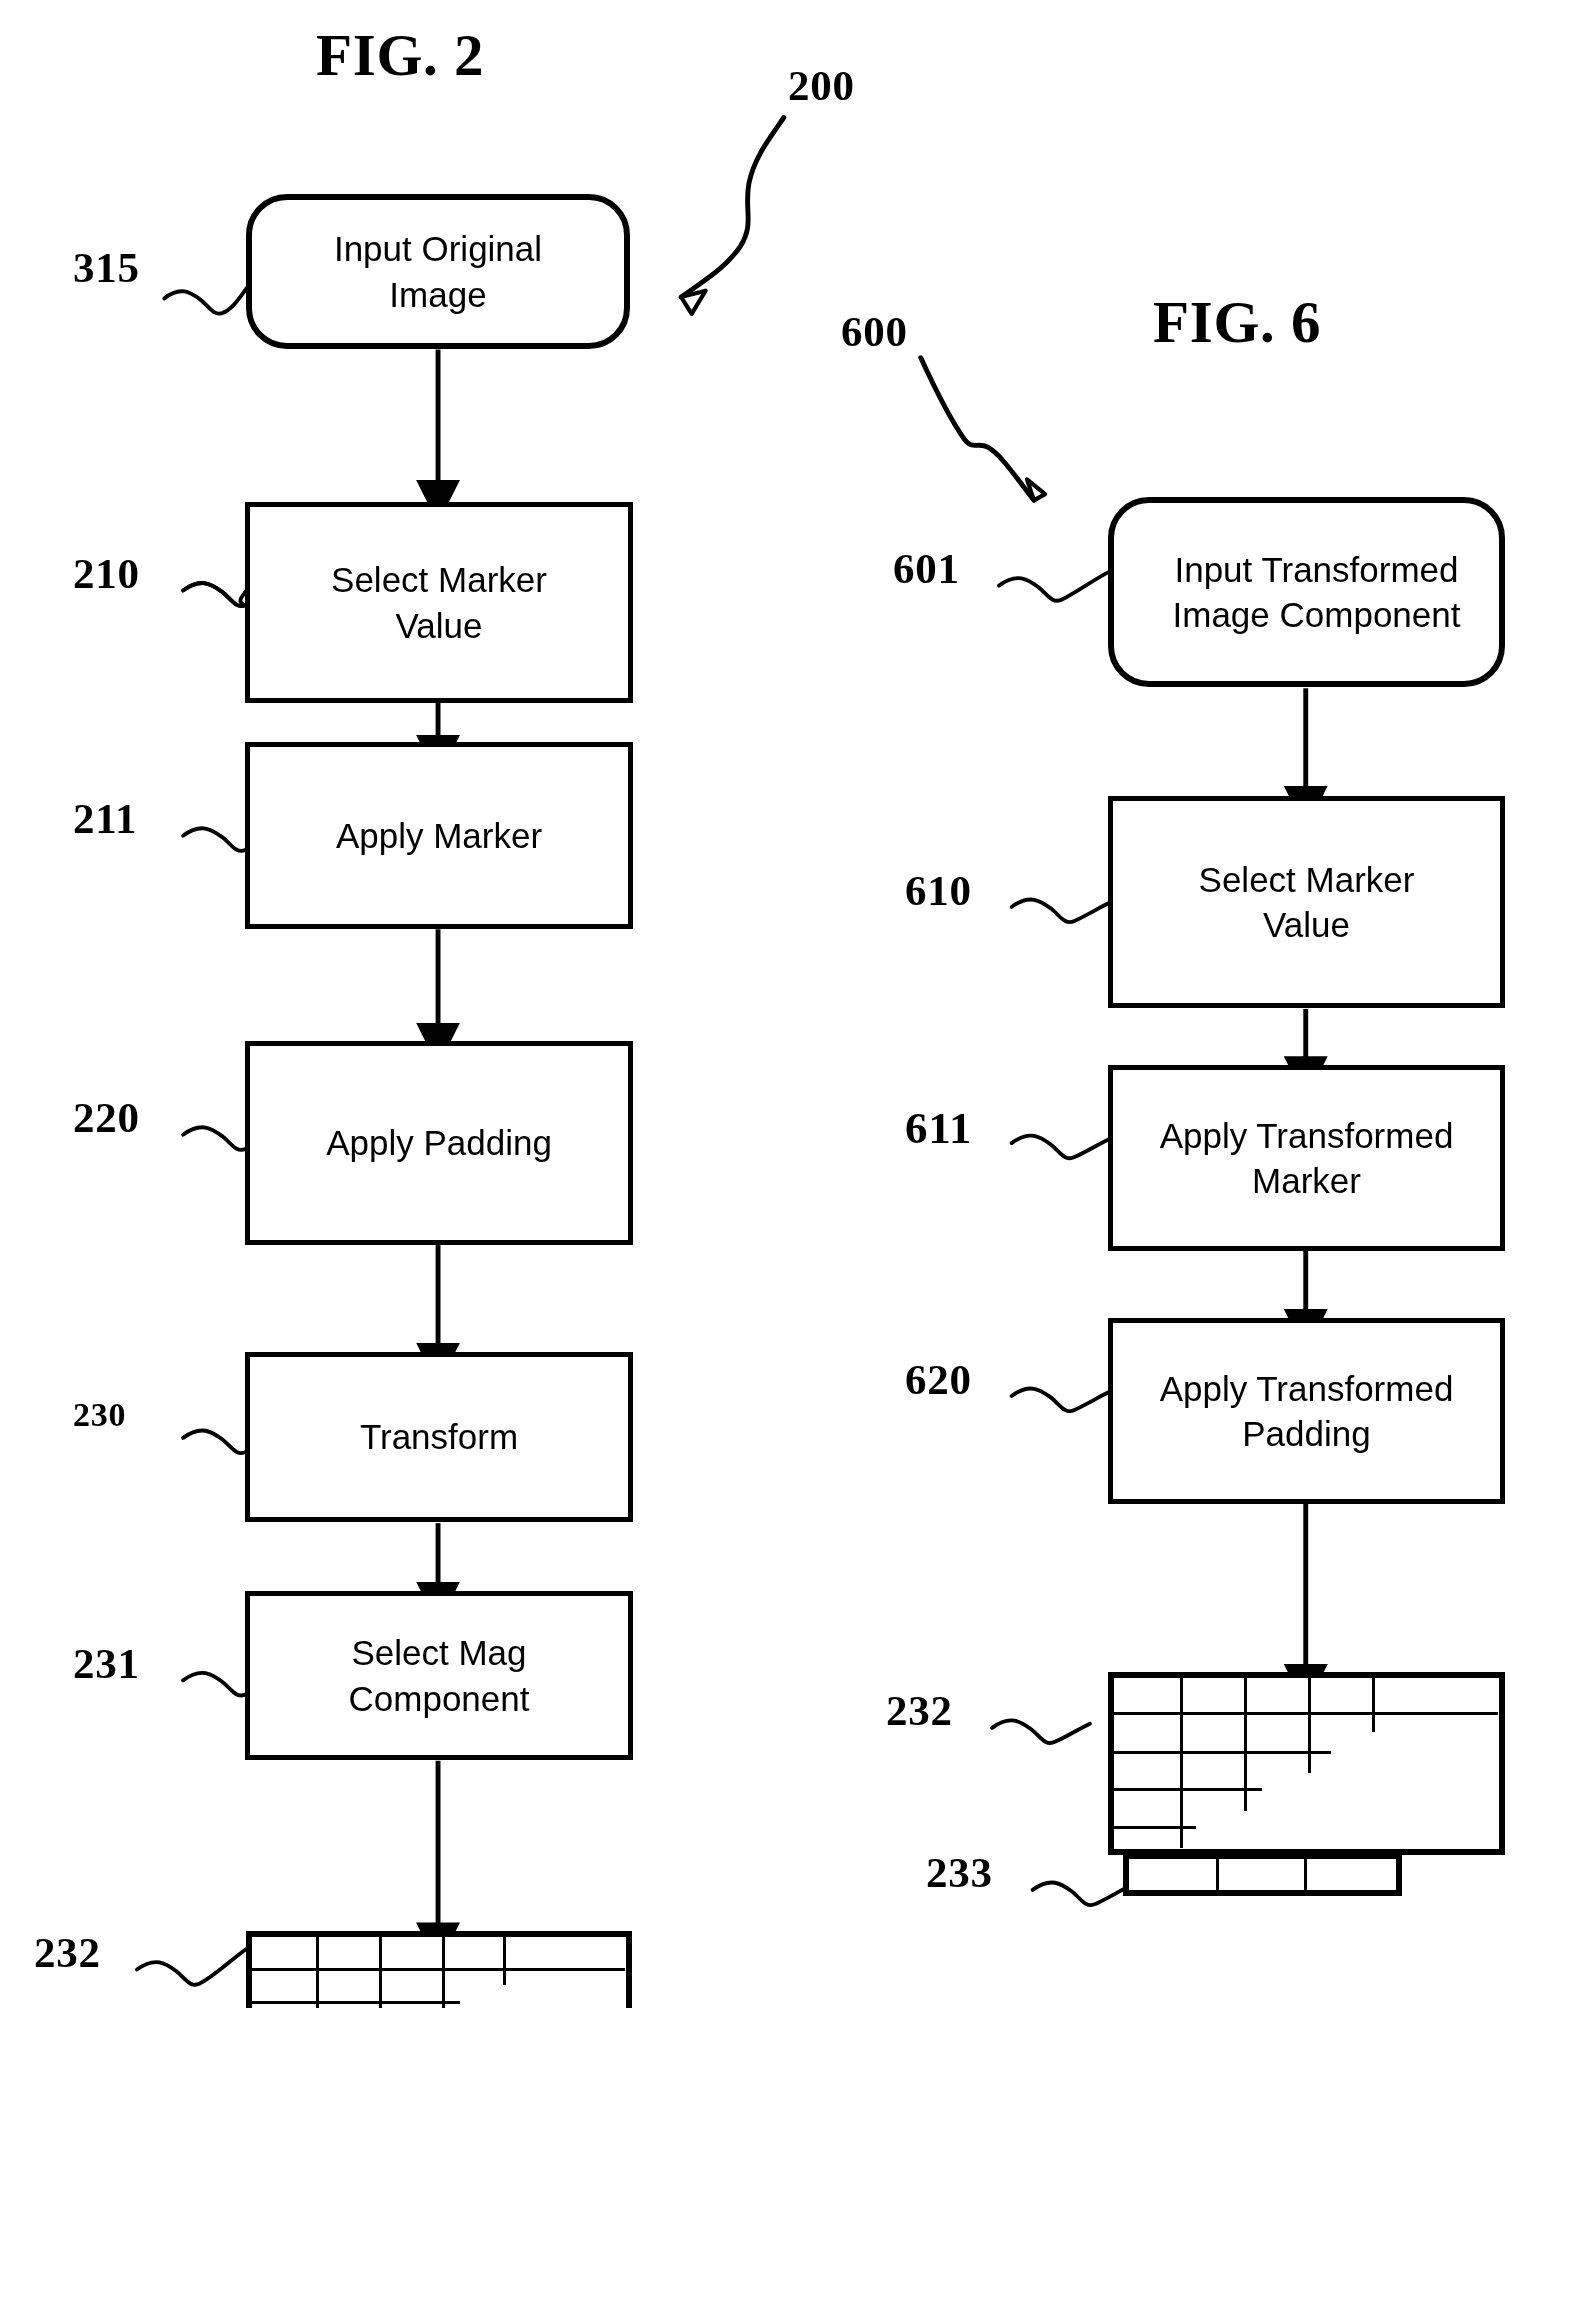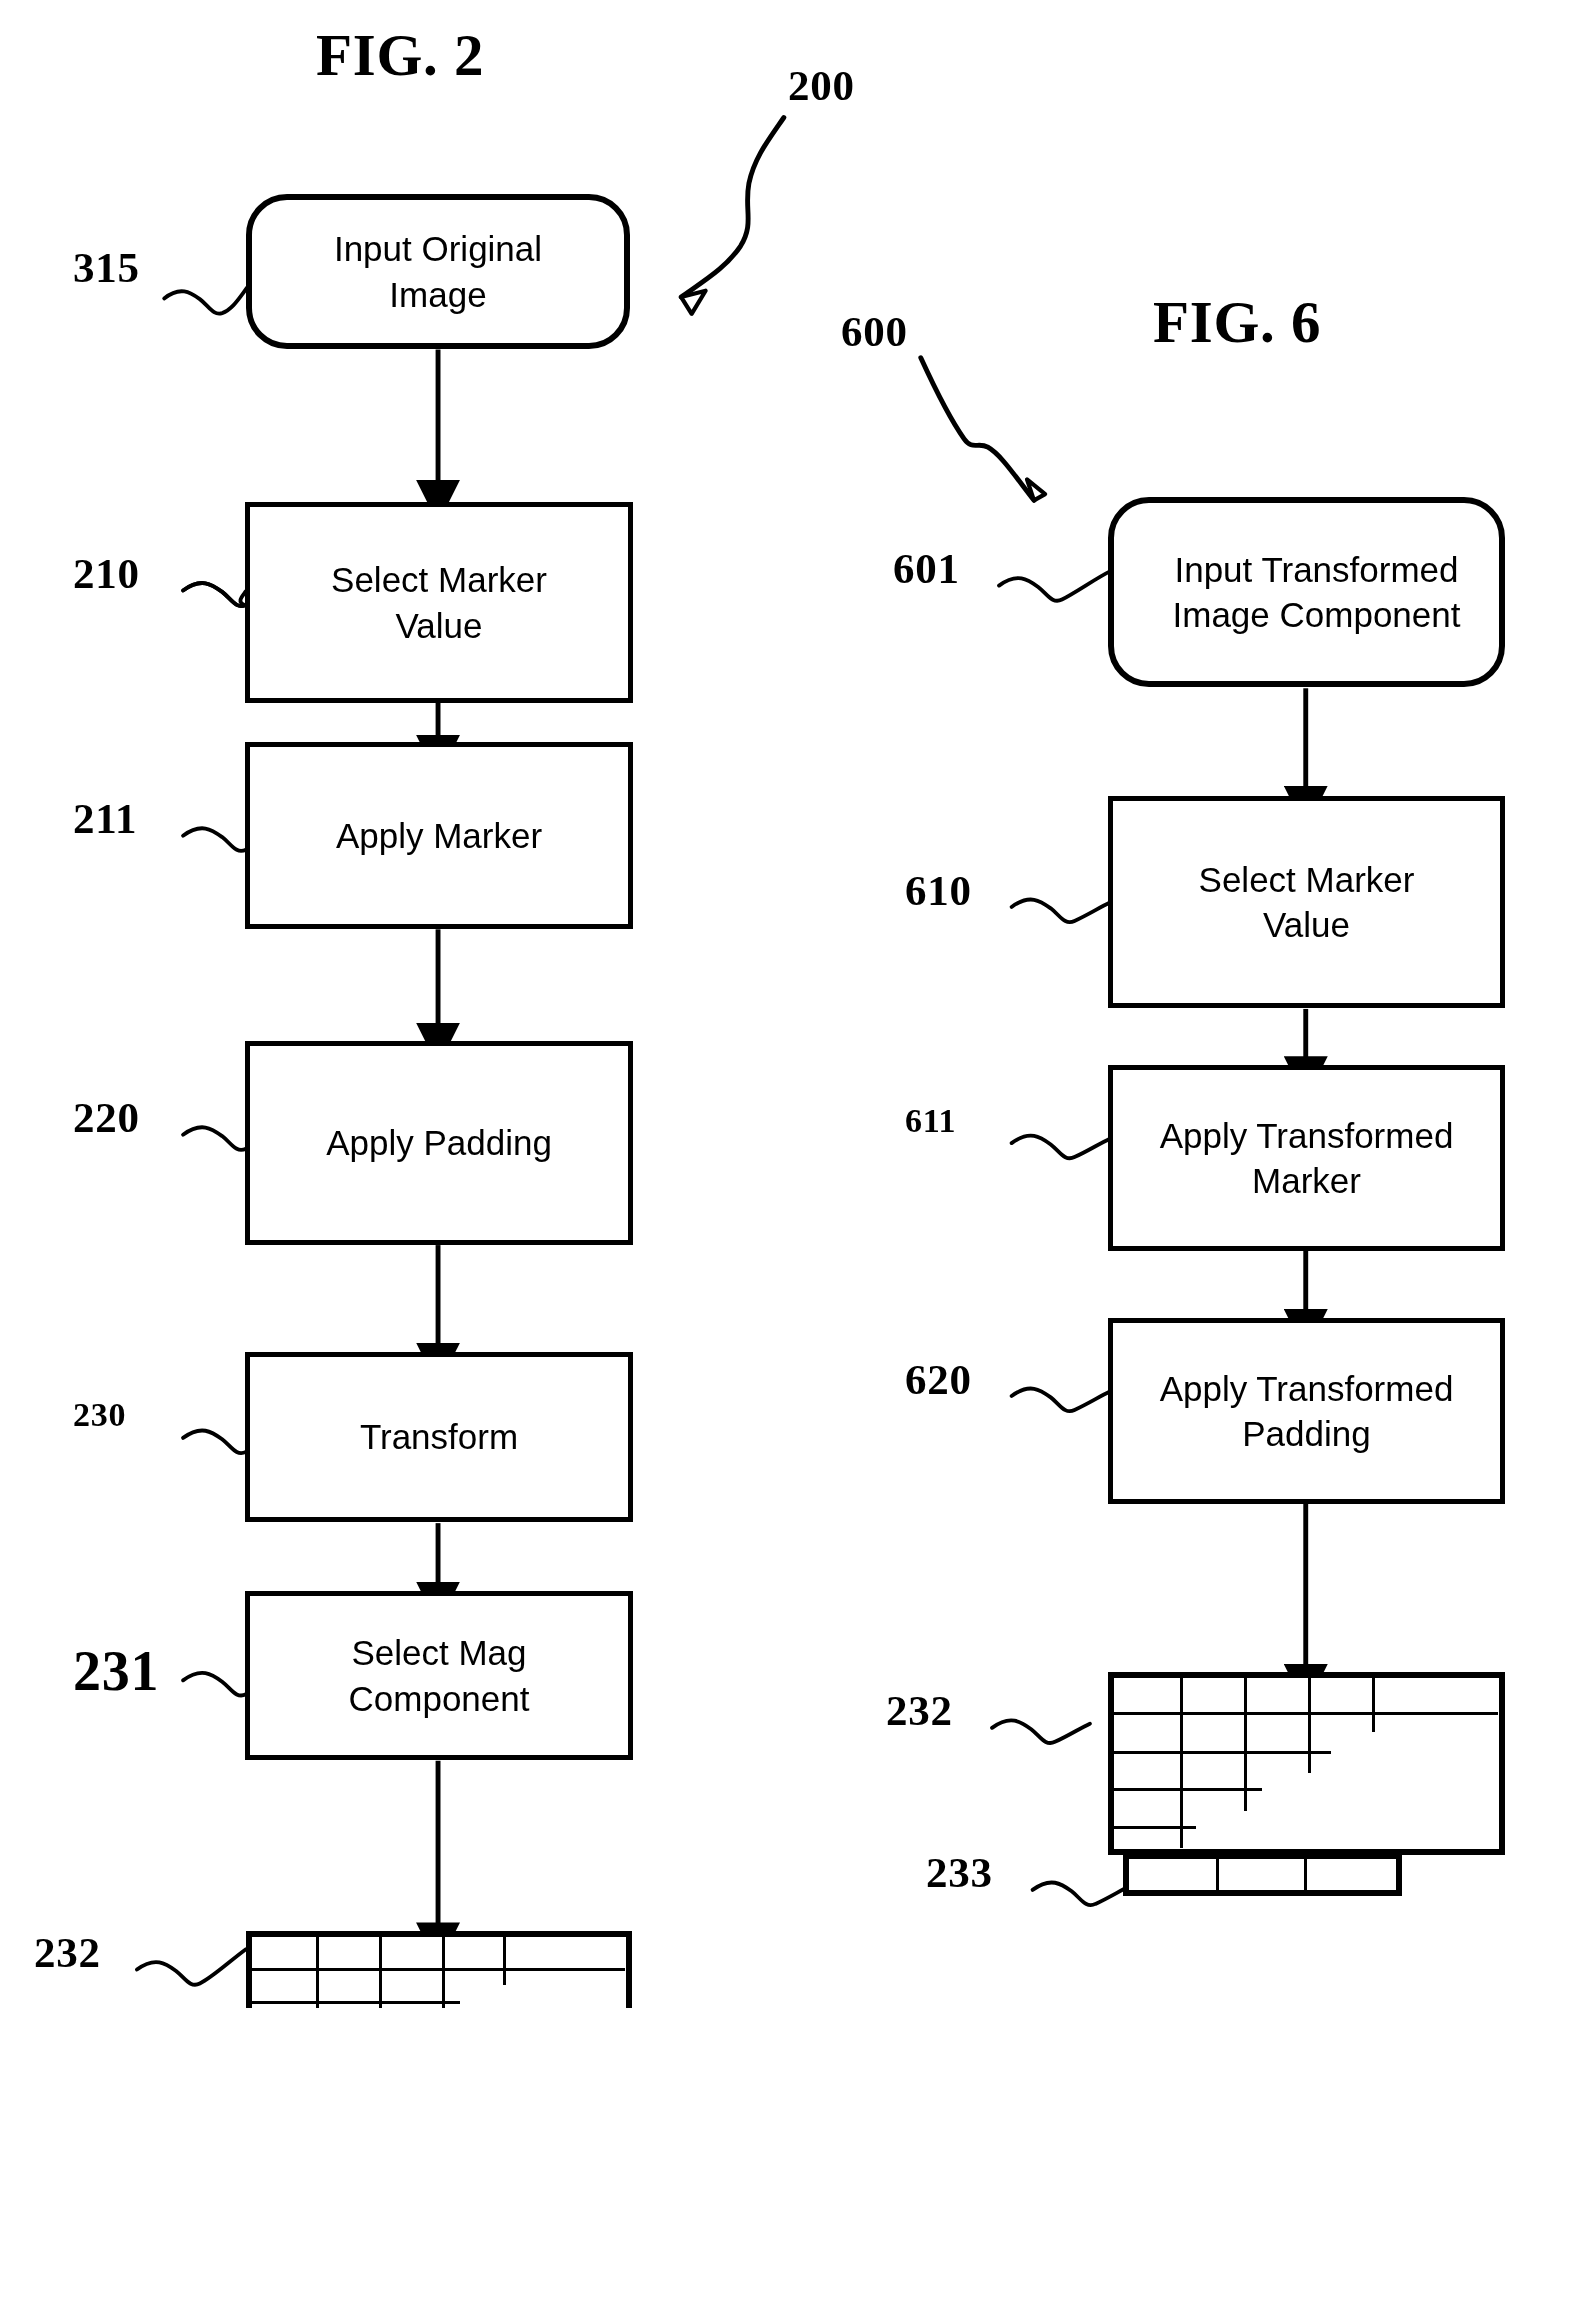--- a/index.html
+++ b/index.html
@@ -132,27 +132,27 @@
   <div class="refnum" style="left:788px;top:61px;font-size:43px;">200</div>
 
   <div class="figtitle" style="left:1153px;top:288px;font-size:59px;text-align:center;">FIG. 6</div>
   <div class="refnum" style="left:841px;top:307px;font-size:43px;">600</div>
 
   <div class="refnum" style="left:73px;top:243px;font-size:43px;">315</div>
   <div class="refnum" style="left:73px;top:549px;font-size:43px;">210</div>
   <div class="refnum" style="left:73px;top:794px;font-size:43px;">211</div>
   <div class="refnum" style="left:73px;top:1093px;font-size:43px;">220</div>
   <div class="refnum" style="left:73px;top:1396px;font-size:34px;">230</div>
-  <div class="refnum" style="left:73px;top:1639px;font-size:56px;">231</div>
+  <div class="refnum" style="left:73px;top:1639px;font-size:43px;">231</div>
   <div class="refnum" style="left:34px;top:1928px;font-size:43px;">232</div>
   <div class="refnum" style="left:99px;top:2134px;font-size:43px;">233</div>
 
   <div class="refnum" style="left:893px;top:544px;font-size:43px;">601</div>
   <div class="refnum" style="left:905px;top:866px;font-size:43px;">610</div>
-  <div class="refnum" style="left:905px;top:1102px;font-size:34px;">611</div>
+  <div class="refnum" style="left:905px;top:1102px;font-size:45px;">611</div>
   <div class="refnum" style="left:905px;top:1355px;font-size:43px;">620</div>
   <div class="refnum" style="left:886px;top:1686px;font-size:43px;">232</div>
   <div class="refnum" style="left:926px;top:1848px;font-size:43px;">233</div>
 
   <div class="termbox" style="left:246px;top:194px;width:384px;height:155px;font-size:35px;">
     <div>
       <div>Input Original</div>
       <div>Image</div>
     </div>
   </div>

